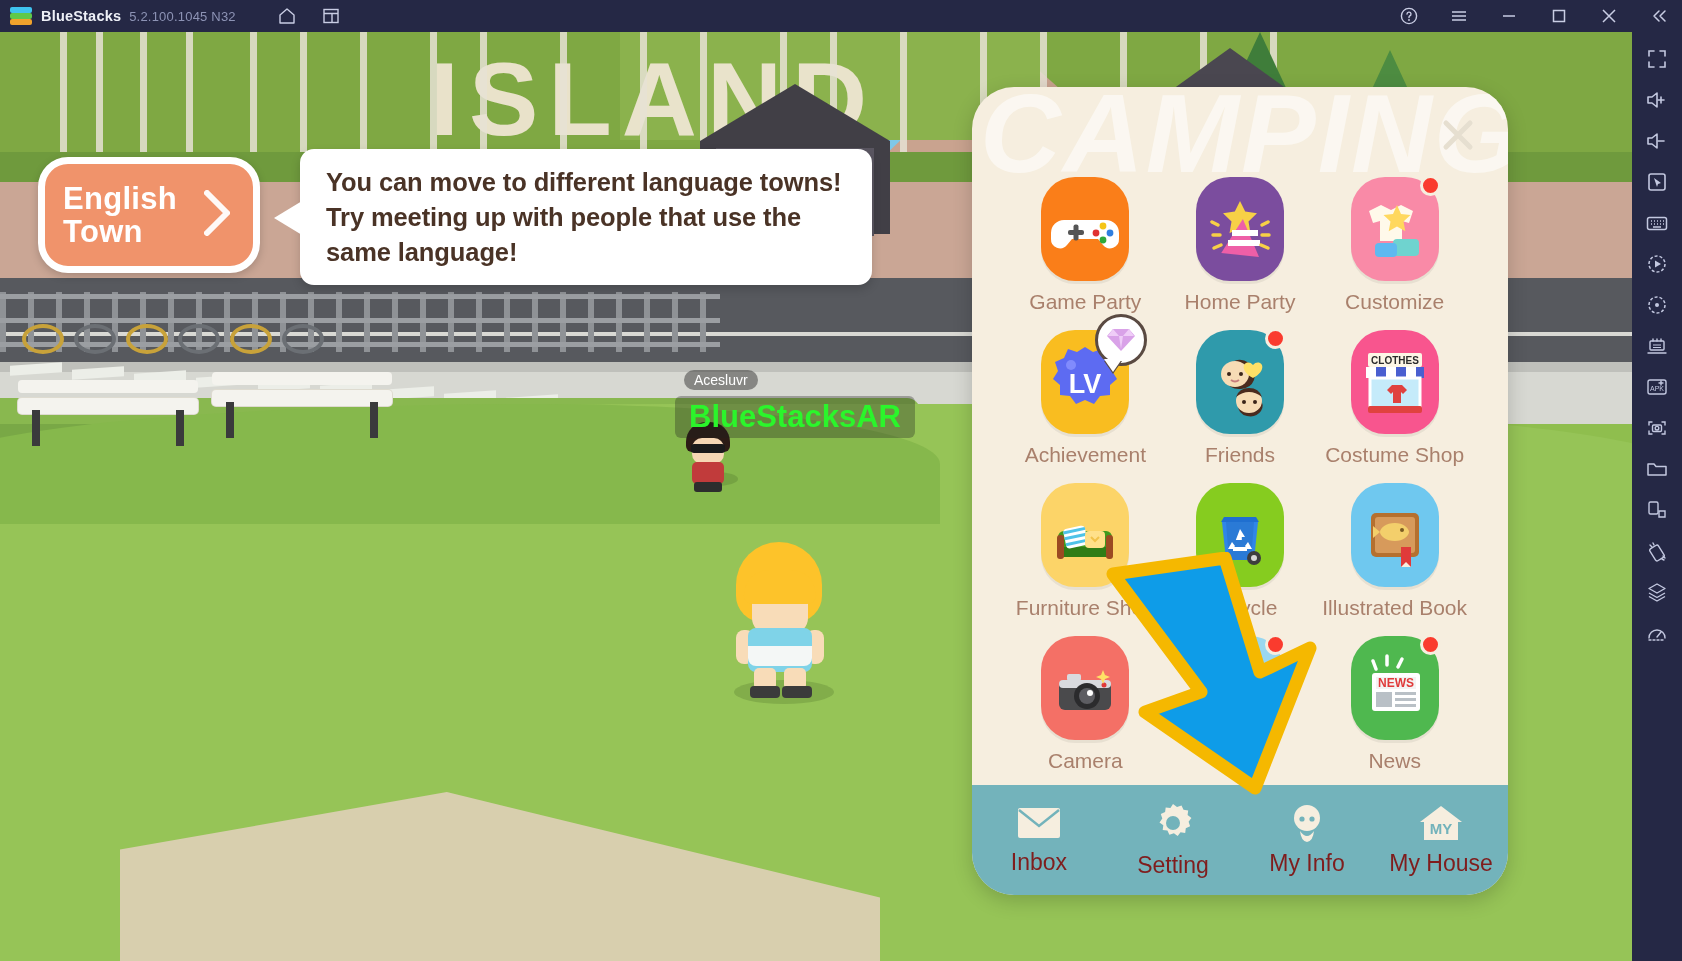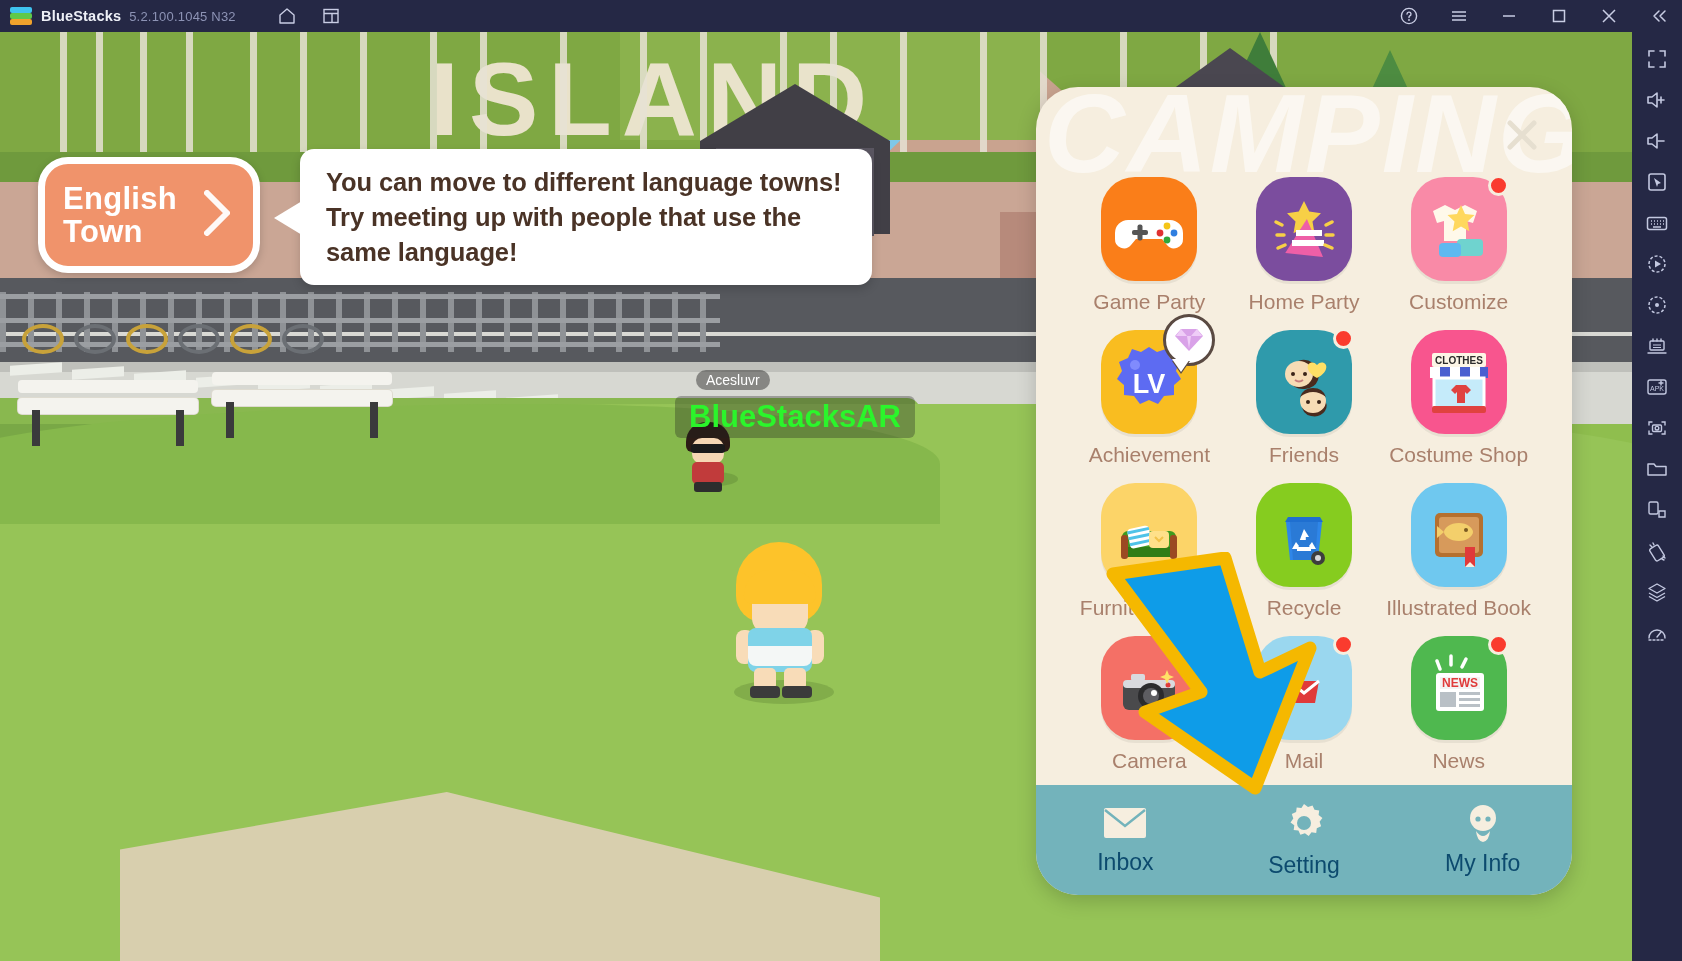--- a/index.html
+++ b/index.html
@@ -198,33 +198,32 @@
     border-bottom: 17px solid transparent;
     border-right: 28px solid #ffffff;
   }
 
   .nametag {
     position:absolute; z-index:22;
     background: rgba(35,35,35,.45);
     color:#ffffff; font-size:14px;
     padding:2px 10px; border-radius:10px;
     white-space:nowrap;
-    margin-left:12px;
   }
   #watermark {
     position:absolute; left:675px; top:364px; z-index:23;
     background: rgba(30,30,30,.32);
     color:#2bf52b; font-size:31px; font-weight:bold;
     padding: 3px 14px; border-radius:6px;
     white-space:nowrap;
   }
 
   
   #menu-panel {
-    position:absolute; left:1036px; top:55px;
+    position:absolute; left:972px; top:55px;
     width: 536px; height: 808px;
     background:#f6eedf;
     border-radius: 42px;
     overflow:hidden;
     z-index: 30;
     box-shadow: 0 6px 20px rgba(0,0,0,.18);
   }
   #panel-watermark {
     position:absolute; left: 8px; top: -18px;
     font-size: 112px; font-weight:bold; font-style:italic;
@@ -249,21 +248,21 @@
     width: 464px;
     display:grid; grid-template-columns: repeat(3, 1fr);
     row-gap: 4px; column-gap: 0;
   }
   .grid-cell {
     display:flex; flex-direction:column; align-items:center;
     padding-top: 12px;
     position:relative;
   }
   .app-icon {
-    width: 96px; height: 104px; border-radius: 34px;
+    width: 88px; height: 104px; border-radius: 34px;
     position:relative;
     display:flex; align-items:center; justify-content:center;
     box-shadow: 0 3px 0 rgba(0,0,0,.06);
   }
   .app-label {
     margin-top: 9px;
     font-size: 21px; color:#a9806c; font-weight:500;
     white-space:nowrap;
   }
   .badge-dot {
@@ -288,21 +287,21 @@
   #panel-bottom {
     position:absolute; left:0; bottom:0;
     width:536px; height:110px;
     background:#73b3bb;
     display:flex;
   }
   .nav-cell {
     flex:1; display:flex; flex-direction:column; align-items:center;
     justify-content:center; gap:4px; color:#f6eedf;
   }
-  .nav-label { font-size:23px; font-weight:500; color:#0c4a6e; }
+  .nav-label { font-size:23px; font-weight:500; color:#7f1d1d; }
 
   
   #blue-arrow {
     position:absolute; left:1105px; top:520px;
     width: 230px; height: 250px;
     z-index: 45; pointer-events:none;
   }
 </style>
 </head>
 <body>
@@ -707,20 +706,29 @@
           <span>
             <svg width="40" height="38" viewBox="0 0 40 38">
               <circle cx="20" cy="14" r="13" fill="#f6eedf"></circle>
               <path d="M13 27 q7 10 14 0 q-1 10 -7 11 q-6 -1 -7 -11z" fill="#f6eedf"></path>
               <circle cx="15" cy="15" r="2.6" fill="#73b3bb"></circle>
               <circle cx="25" cy="15" r="2.6" fill="#73b3bb"></circle>
             </svg>
           </span>
           <span class="nav-label">My Info</span>
         </div>
+        <div class="nav-cell">
+          <span>
+            <svg width="46" height="38" viewBox="0 0 46 38">
+              <path d="M23 2 L44 18 L40 18 L40 36 L6 36 L6 18 L2 18z" fill="#f6eedf"></path>
+              <text x="23" y="30" font-family="Liberation Sans, sans-serif" font-size="15" font-weight="bold" fill="#73b3bb" text-anchor="middle">MY</text>
+            </svg>
+          </span>
+          <span class="nav-label">My House</span>
+        </div>
       </div>
     </div>
 
     <div id="blue-arrow">
       <svg width="230" height="250" viewBox="0 0 230 250">
         <path d="M8 22 L120 6 L155 120 L205 96 L150 236 L40 160 L96 140z" fill="#0e9ce8" stroke="#f5b800" stroke-width="13" stroke-linejoin="round"></path>
       </svg>
     </div>
 
   <div class="bike" style="left: 22px; top: 292px; border-color: rgb(200, 162, 58);"></div>

